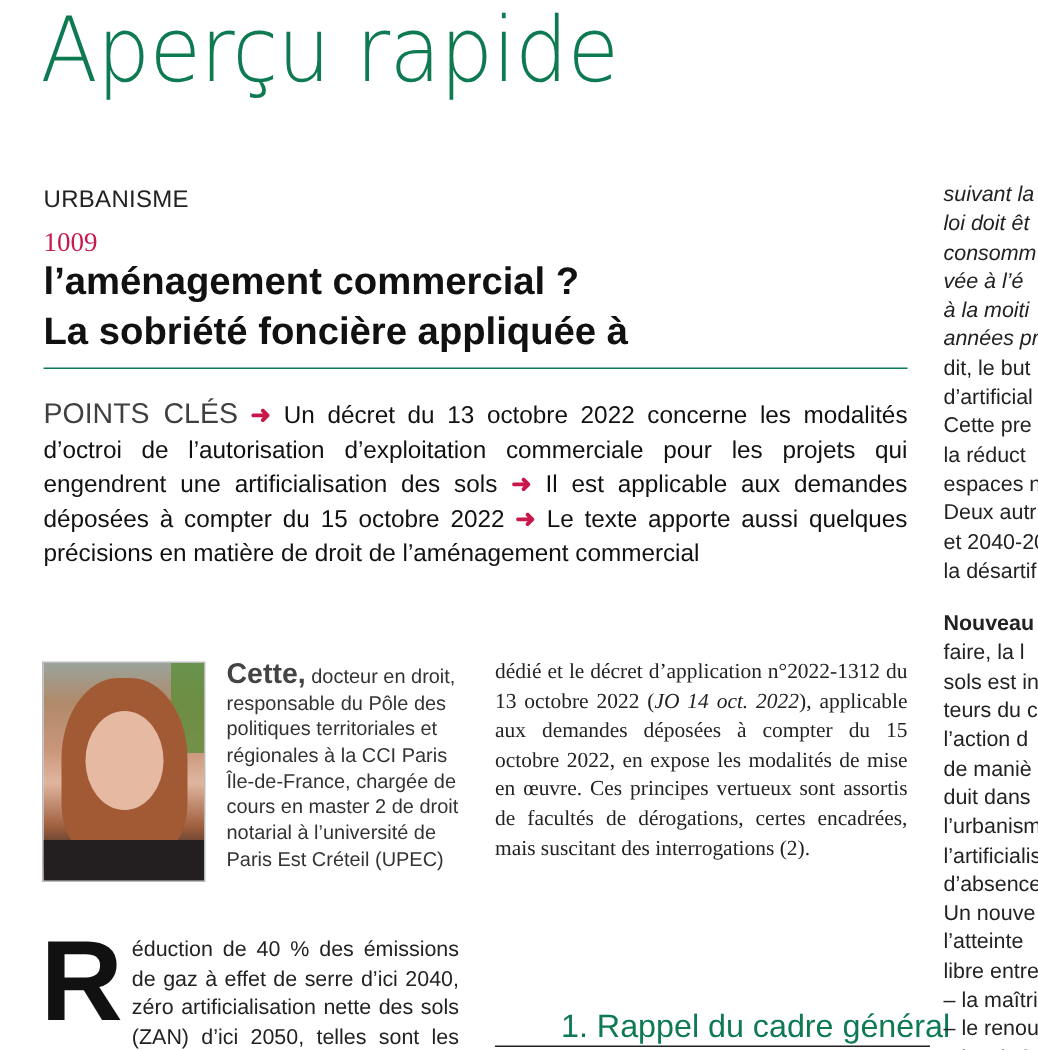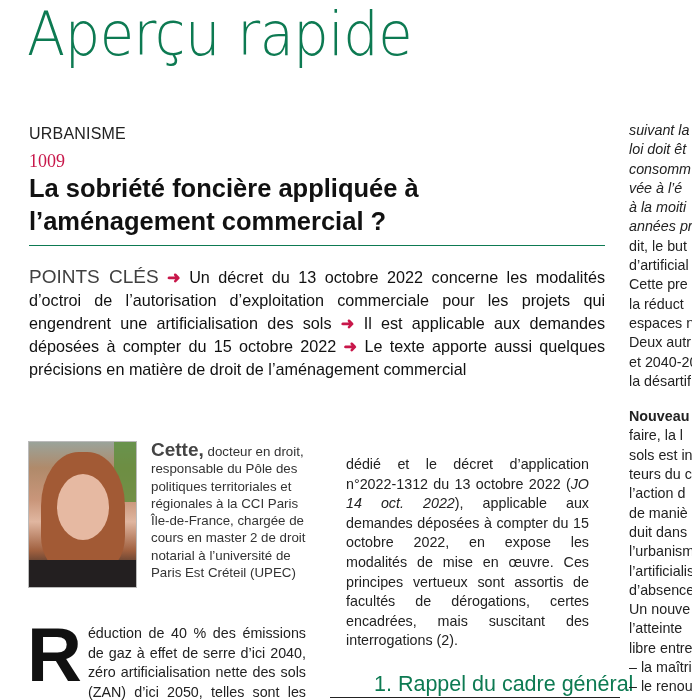--- a/index.html
+++ b/index.html
@@ -14,39 +14,39 @@
   .points .label { color:#404040; font-size:19px; }
   .points .arrow { color:#c8174a; font-weight:bold; }
   .photo { left:28px; top:441px; width:107px; height:145px; background:linear-gradient(180deg,#9aa39a 0%,#b08a6a 18%,#c9967a 40%,#e0b6a0 55%,#a0603f 75%,#2a2424 92%,#d8d0c8 100%); border:1px solid #bbb; overflow:hidden; }
   .photo .face { position:absolute; left:28px; top:32px; width:52px; height:66px; border-radius:50%; background:#e6b9a2; }
   .photo .hair { position:absolute; left:12px; top:10px; width:84px; height:120px; border-radius:45% 45% 30% 30%; background:#a25a35; }
   .photo .body { position:absolute; left:0; top:118px; width:107px; height:30px; background:#231f20; }
   .photo .leaf { position:absolute; right:0; top:0; width:22px; height:60px; background:#5d8f3a; opacity:.8; }
   .author { left:151px; top:439px; width:156px; font-size:13.3px; line-height:17.3px; color:#333; }
   .author .name { font-weight:bold; font-size:19px; color:#444; line-height:21px; }
   .col2 { left:330px; top:439px; width:275px; font-size:14.3px; line-height:19.6px; color:#222; text-align:justify; }
-  .col2 p { margin:16px; }
+  .col2 p { margin:0;font-family:Liberation Serif, serif; }
   .dropcap-text { left:29px; top:624px; width:277px; font-size:14.3px; line-height:19.6px; color:#222; text-align:justify; }
   .dropcap { float:left; font-size:76px; line-height:58px; font-weight:bold; color:#111; margin:2px 6px 0 -2px; font-family:"Liberation Sans", sans-serif; }
   .section { left:330px; top:672px; font-size:21.5px; color:#0d7a52;margin-left:44px; }
   .section-rule { left:330px; top:697px; width:290px; height:1px; background:#222; }
   .col3 { left:629px; top:121px; width:200px; font-size:14.3px; line-height:19.3px; color:#222; white-space:nowrap; }
   .col3 .it { font-style:italic; }
   .col3 .b { font-weight:bold; }
 </style>
 </head>
 <body>
 
 <div class="abs page-title">Aperçu rapide</div>
 
 <div class="abs rubric">URBANISME</div>
 <div class="abs number">1009</div>
 <div class="abs headline">
+  <div>l’aménagement commercial ?</div>
   <div>La sobriété foncière appliquée à</div>
-  <div>l’aménagement commercial ?</div>
 </div>
 <div class="abs rule"></div>
 
 <div class="abs points">
   <span class="label">POINTS CLÉS</span>
   <span class="arrow">➜</span>
   <span>Un décret du 13 octobre 2022 concerne les modalités d’octroi de l’autorisation d’exploitation commerciale pour les projets qui engendrent une artificialisation des sols</span>
   <span class="arrow">➜</span>
   <span>Il est applicable aux demandes déposées à compter du 15 octobre 2022</span>
   <span class="arrow">➜</span>

